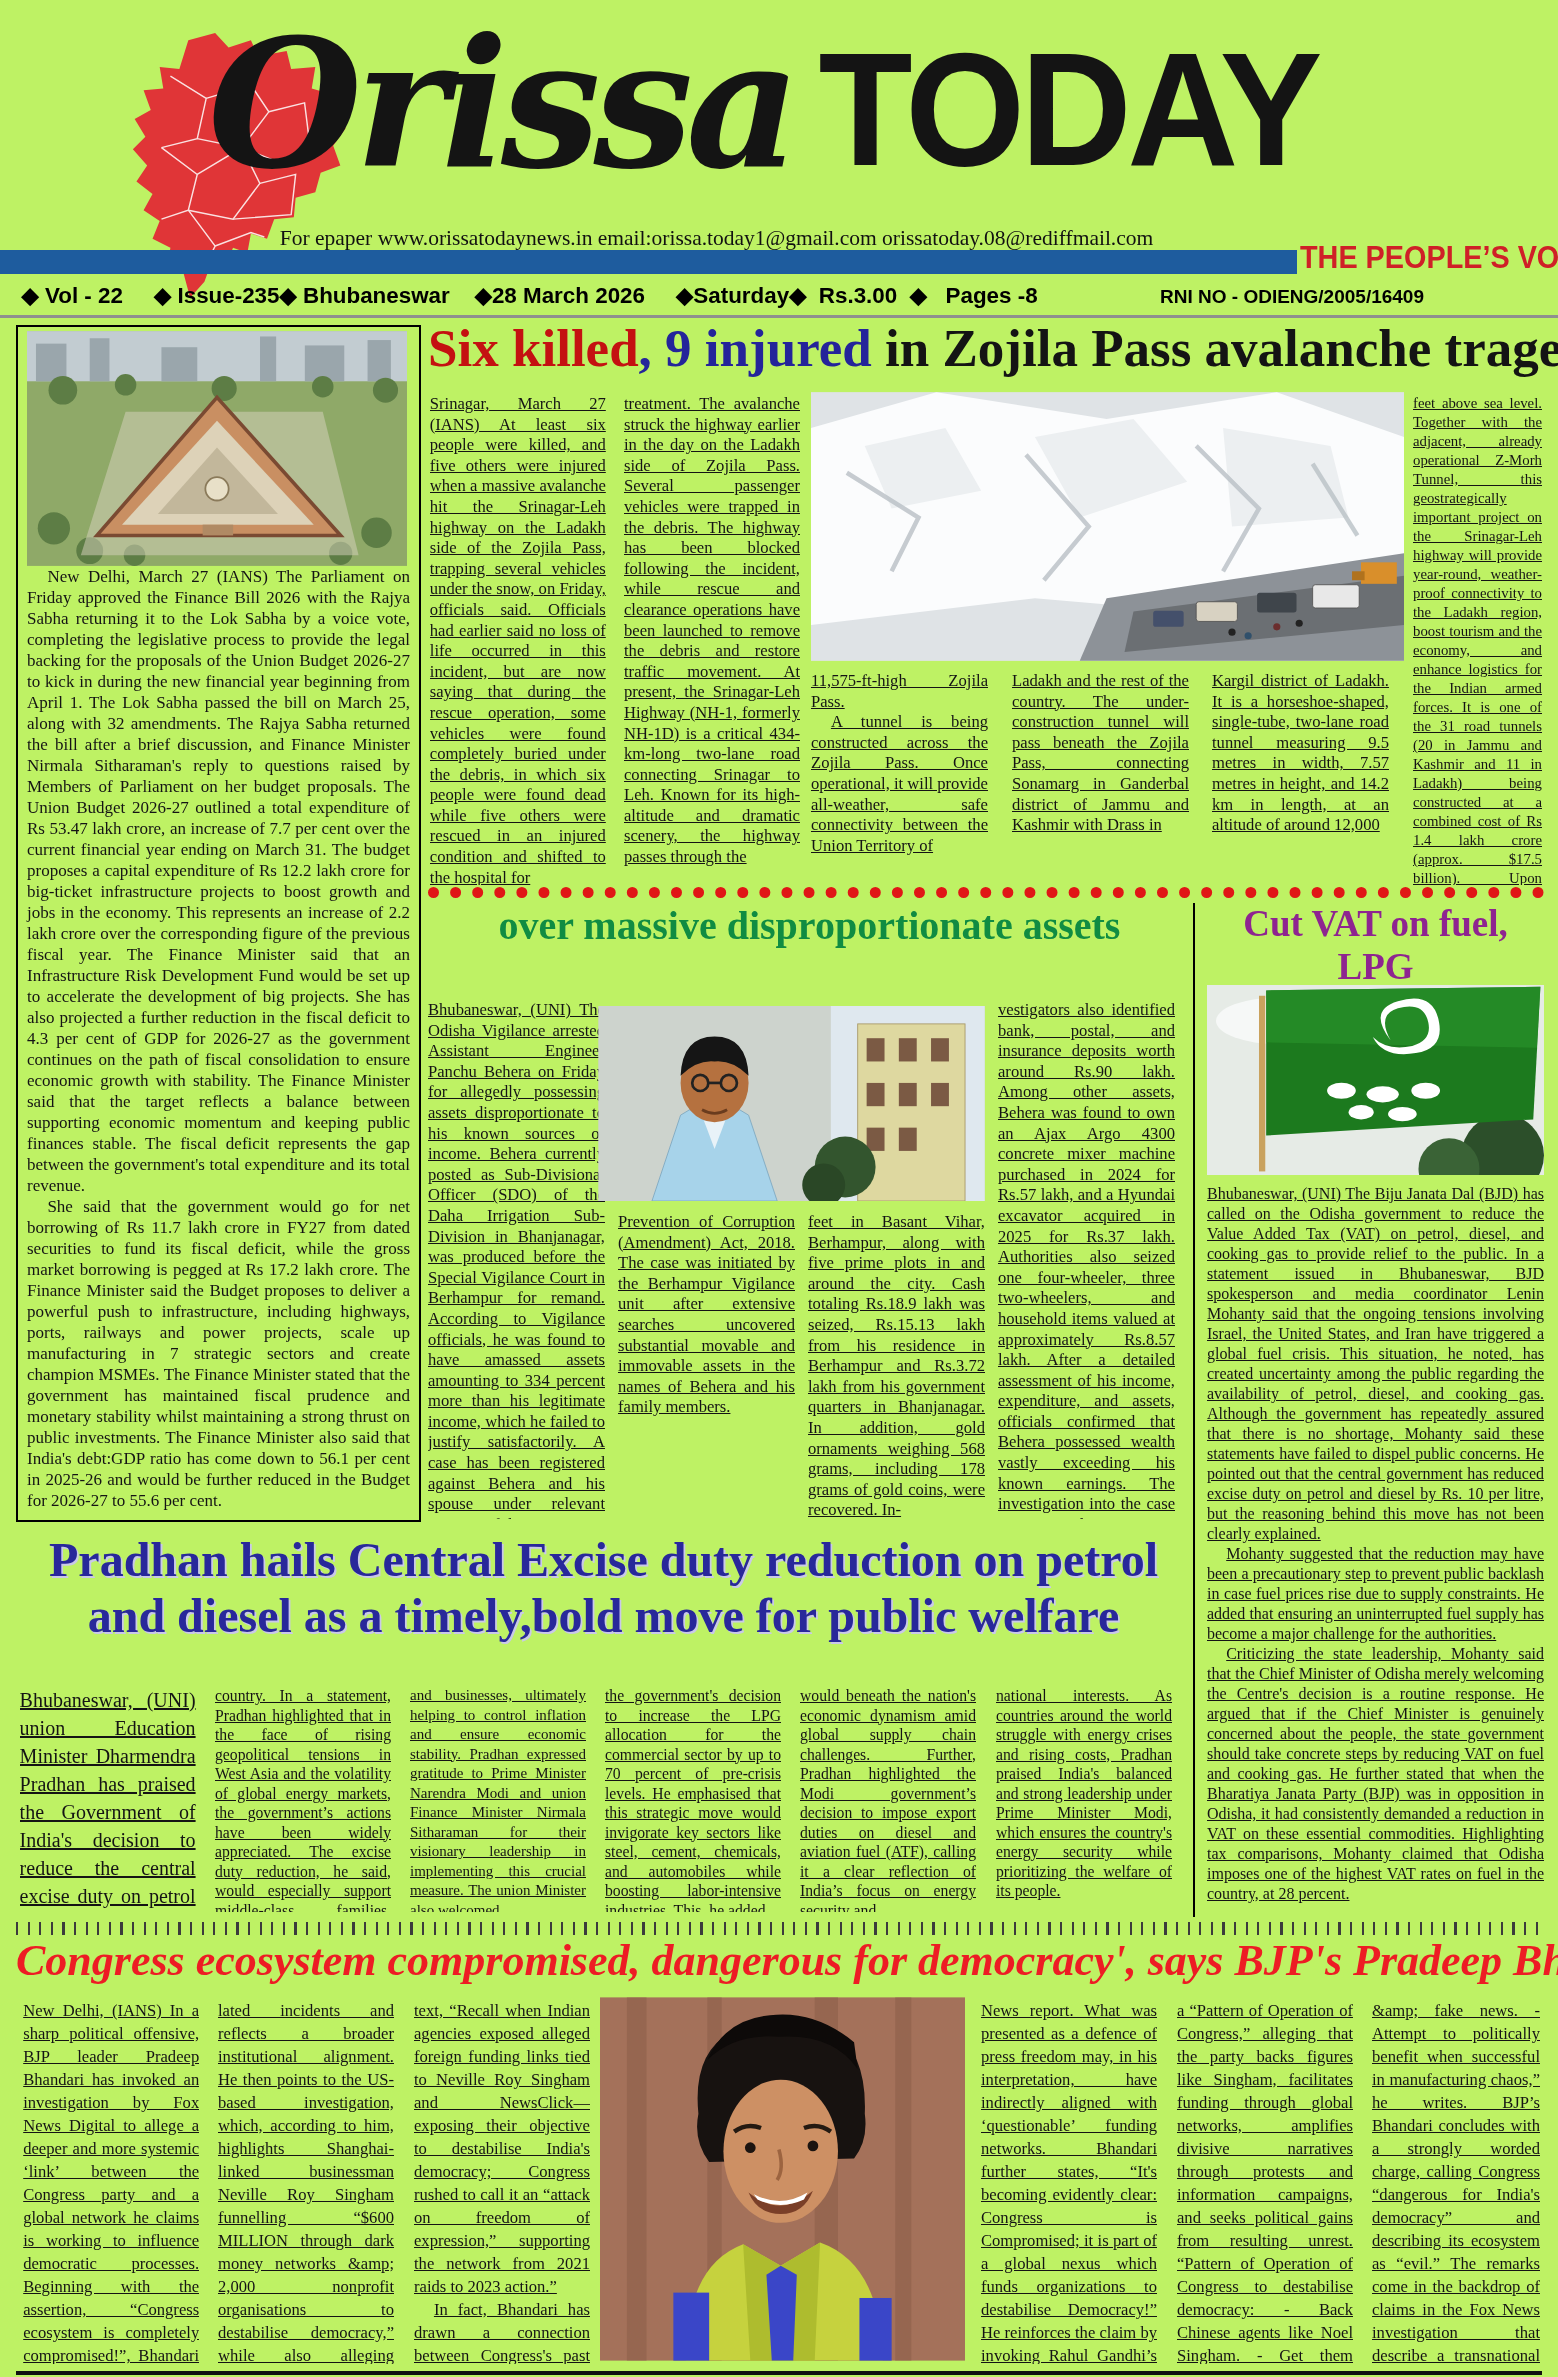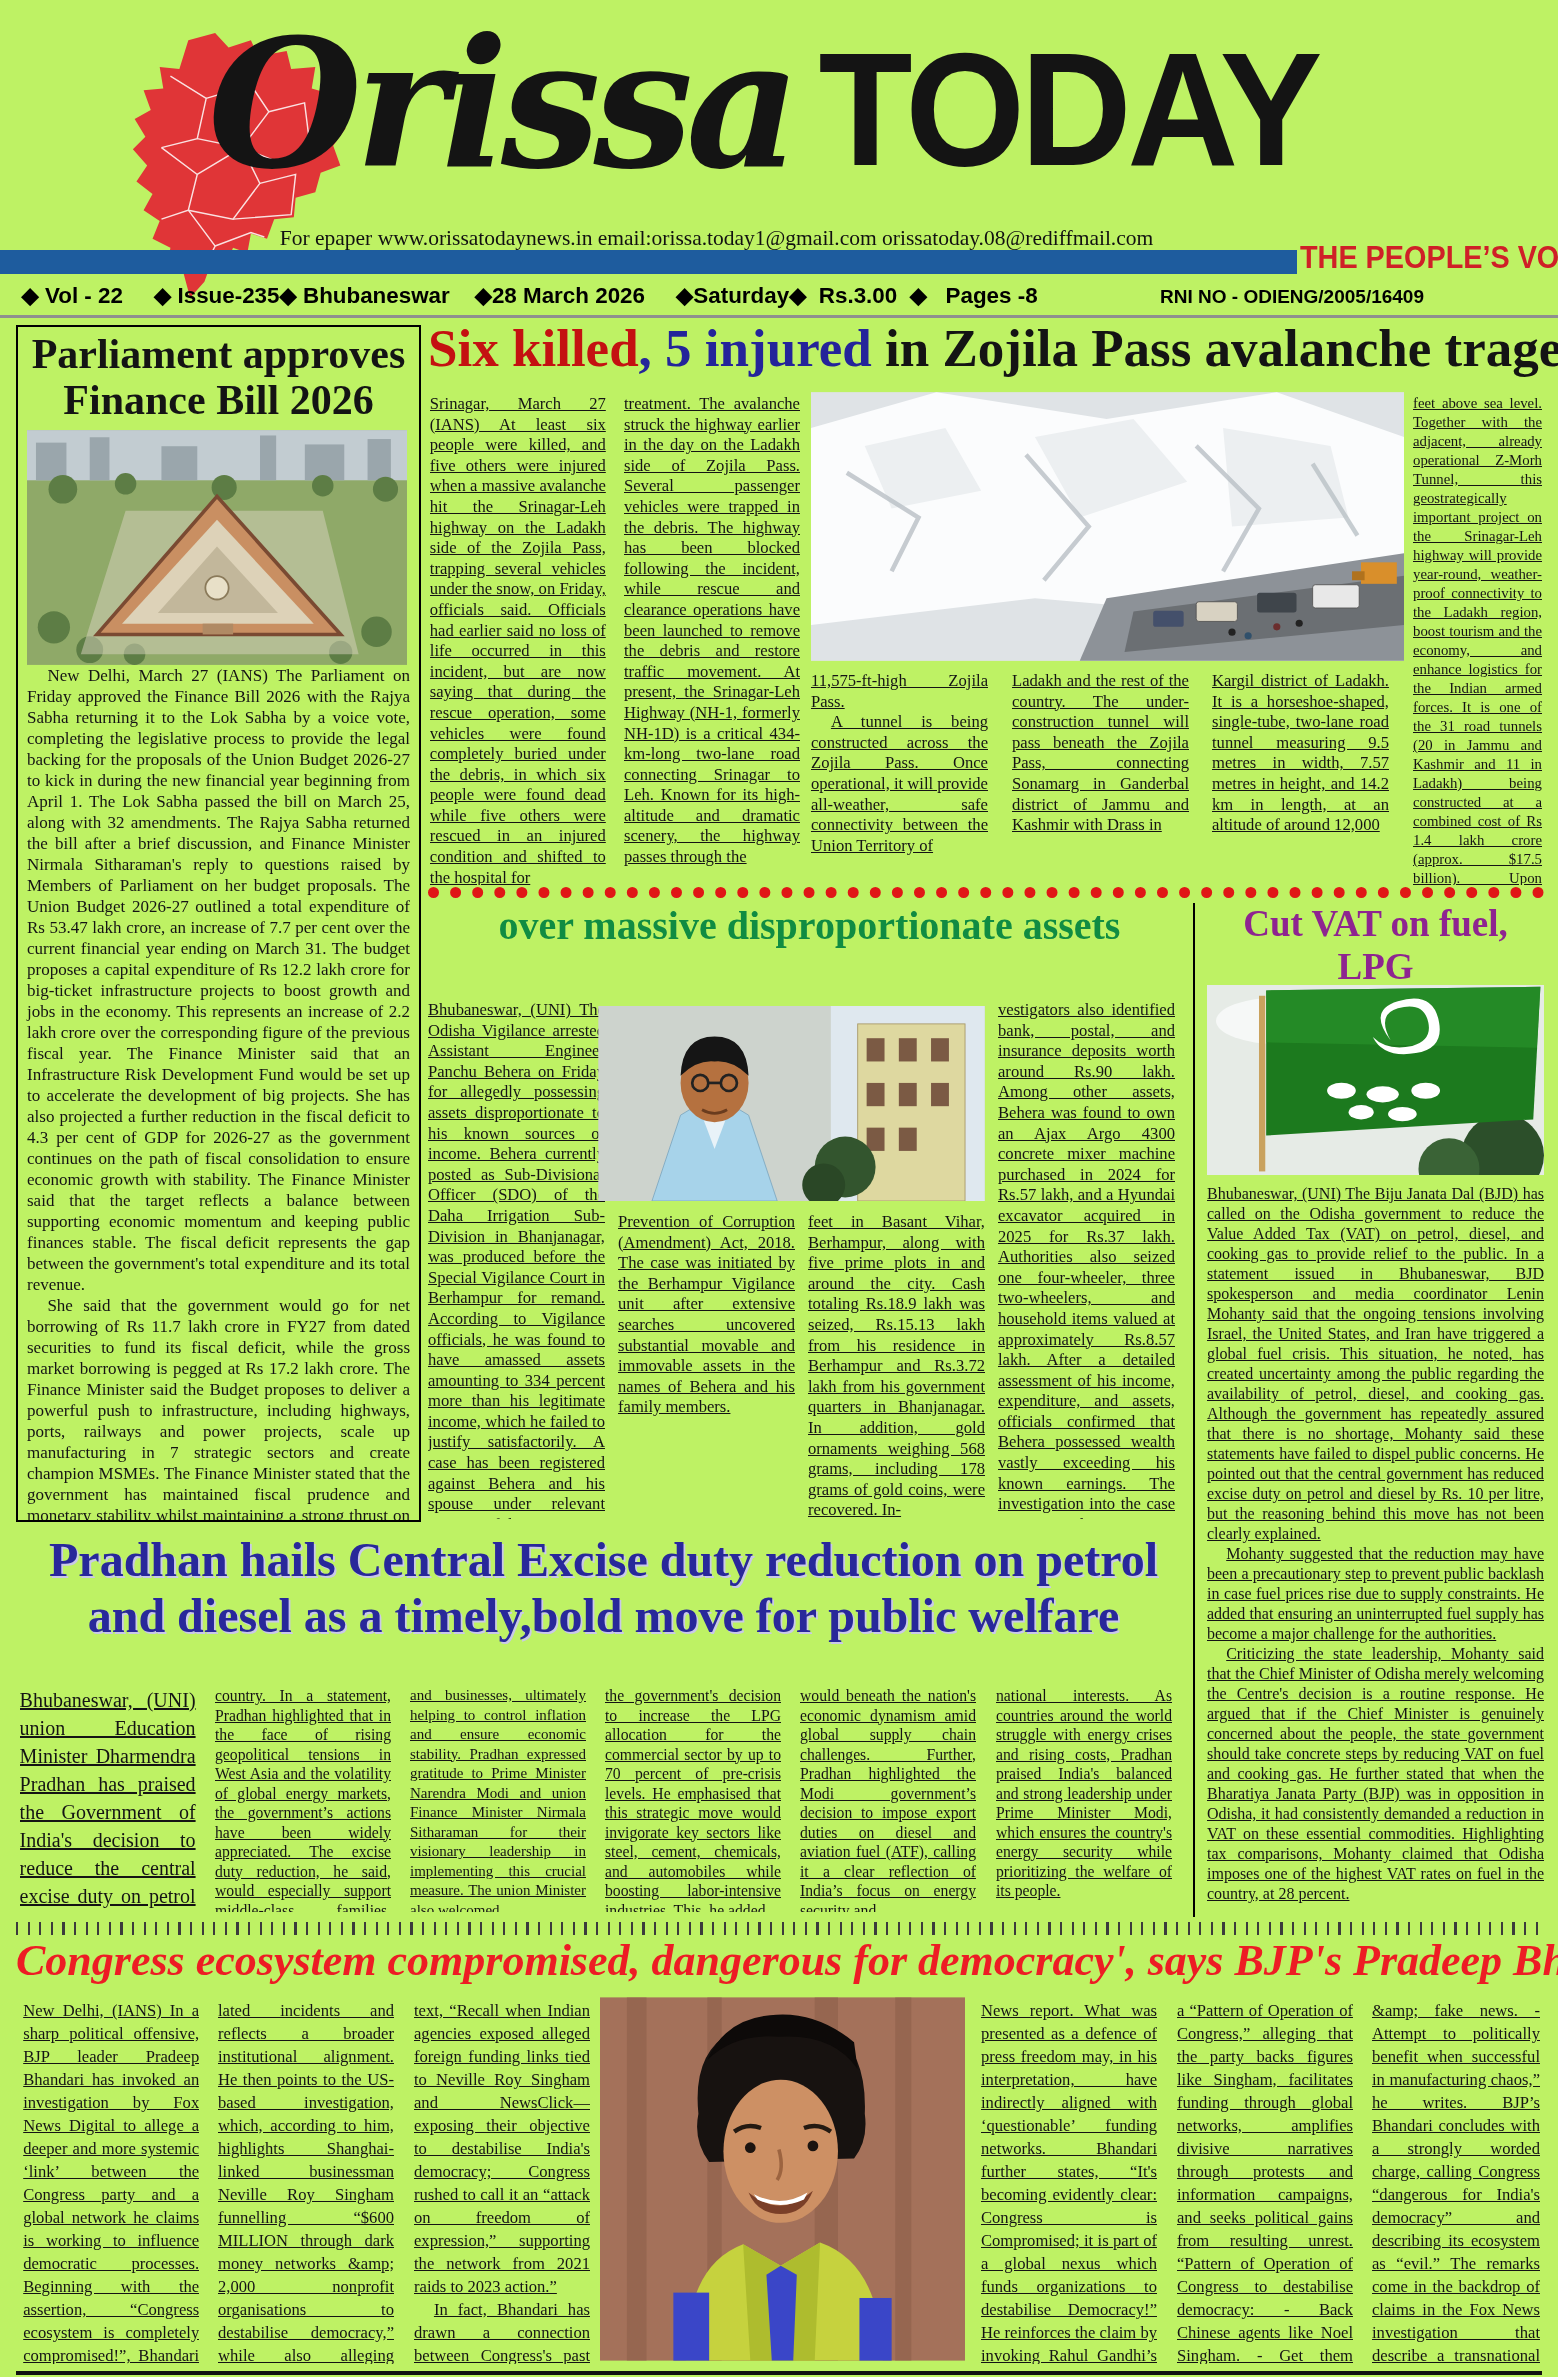--- a/index.html
+++ b/index.html
@@ -88,21 +88,20 @@
     </div>
     <div class="epaper">For epaper www.orissatodaynews.in email:orissa.today1@gmail.com orissatoday.08@rediffmail.com</div>
     <div class="blue-bar"></div>
     <div class="tagline">THE PEOPLE’S VOICE</div>
     <div class="info-line">◆ Vol - 22     ◆ Issue-235◆ Bhubaneswar    ◆28 March 2026     ◆Saturday◆  Rs.3.00  ◆   Pages -8</div>
     <div class="rni">RNI NO - ODIENG/2005/16409</div>
     <div class="gray-rule"></div>
   </div>
 
   <div class="pbox">
-    <div class="hl-parliament">Parliament approves Finance Bill 2026</div>
     <svg width="380" height="235" viewBox="0 0 424 262">
       <rect width="424" height="262" fill="#8fa968"></rect>
       <rect width="424" height="56" fill="#c2ccd1"></rect>
       <g fill="#9aa6ac">
           <rect x="10" y="14" width="34" height="42"></rect>
           <rect x="70" y="8" width="22" height="48"></rect>
           <rect x="150" y="18" width="40" height="38"></rect>
           <rect x="260" y="6" width="18" height="50"></rect>
           <rect x="310" y="16" width="44" height="40"></rect>
           <rect x="380" y="10" width="26" height="46"></rect>
@@ -127,21 +126,21 @@
       <rect x="196" y="216" width="34" height="12" fill="#b08a64"></rect>
     </svg>
     <div class="body">
       <p>New Delhi, March 27 (IANS) The Parliament on Friday approved the Finance Bill 2026 with the Rajya Sabha returning it to the Lok Sabha by a voice vote, completing the legislative process to provide the legal backing for the proposals of the Union Budget 2026-27 to kick in during the new financial year beginning from April 1.  The Lok Sabha passed the bill on March 25, along with 32 amendments. The Rajya Sabha returned the bill after a brief discussion, and Finance Minister Nirmala Sitharaman's reply to questions raised by Members of Parliament on her budget proposals.  The Union Budget 2026-27 outlined a total expenditure of Rs 53.47 lakh crore, an increase of 7.7 per cent over the current financial year ending on March 31.  The budget proposes a capital expenditure of Rs 12.2 lakh crore for big-ticket infrastructure projects to boost growth and jobs in the economy. This represents an increase of 2.2 lakh crore over the corresponding figure of the previous fiscal year.  The Finance Minister said that an Infrastructure Risk Development Fund would be set up to accelerate the development of big projects.  She has also projected a further reduction in the fiscal deficit to 4.3 per cent of GDP for 2026-27 as the government continues on the path of fiscal consolidation to ensure economic growth with stability. The Finance Minister said that the target reflects a balance between supporting economic momentum and keeping public finances stable. The fiscal deficit represents the gap between the government's total expenditure and its total revenue.</p>
       <p>She said that the government would go for net borrowing of Rs 11.7 lakh crore in FY27 from dated securities to fund its fiscal deficit, while the gross market borrowing is pegged at Rs 17.2 lakh crore. The Finance Minister said the Budget proposes to deliver a powerful push to infrastructure, including highways, ports, railways and power projects, scale up manufacturing in 7 strategic sectors and create champion MSMEs. The Finance Minister stated that the government has maintained fiscal prudence and monetary stability whilst maintaining a strong thrust on public investments. The Finance Minister also said that India's debt:GDP ratio has come down to 56.1 per cent in 2025-26 and would be further reduced in the Budget for 2026-27 to 55.6 per cent.</p>
     </div>
   </div>
 
   <div class="abs" style="left:428px;top:322px;width:1116px;height:562px;">
     <div class="hl-main">
-      <span class="red">Six killed</span><span class="blue">, 5 injured</span><span> in Zojila Pass avalanche tragedy</span>
+      <span class="red">Six killed</span><span class="blue">, 9 injured</span><span> in Zojila Pass avalanche tragedy</span>
     </div>
     <div class="col" style="left:1.8px;top:72px;width:176px;height:491px;">
         <p class="noindent">Srinagar, March 27 (IANS) At least six people were killed, and five others were injured when a massive avalanche hit the Srinagar-Leh highway on the Ladakh side of the Zojila Pass, trapping several vehicles under the snow, on Friday, officials said.  Officials had earlier said no loss of life occurred in this incident, but are now saying that during the rescue operation, some vehicles were found completely buried under the debris, in which six people were found dead while five others were rescued in an injured condition and shifted to the hospital for</p>
       </div>
     <div class="col" style="left:196px;top:72px;width:176px;height:491px;">
         <p class="noindent">treatment.  The avalanche struck the highway earlier in the day on the Ladakh side of Zojila Pass.  Several passenger vehicles were trapped in the debris.  The highway has been blocked following the incident, while rescue and clearance operations have been launched to remove the debris and restore traffic movement.  At present, the Srinagar-Leh Highway (NH-1, formerly NH-1D) is a critical 434-km-long two-lane road connecting Srinagar to Leh. Known for its high-altitude and dramatic scenery, the highway passes through the</p>
       </div>
 
     <svg class="abs" style="left:383px;top:70px;" width="593" height="269" viewBox="0 0 662 300">
       <rect width="662" height="300" fill="#dfe3e6"></rect>

